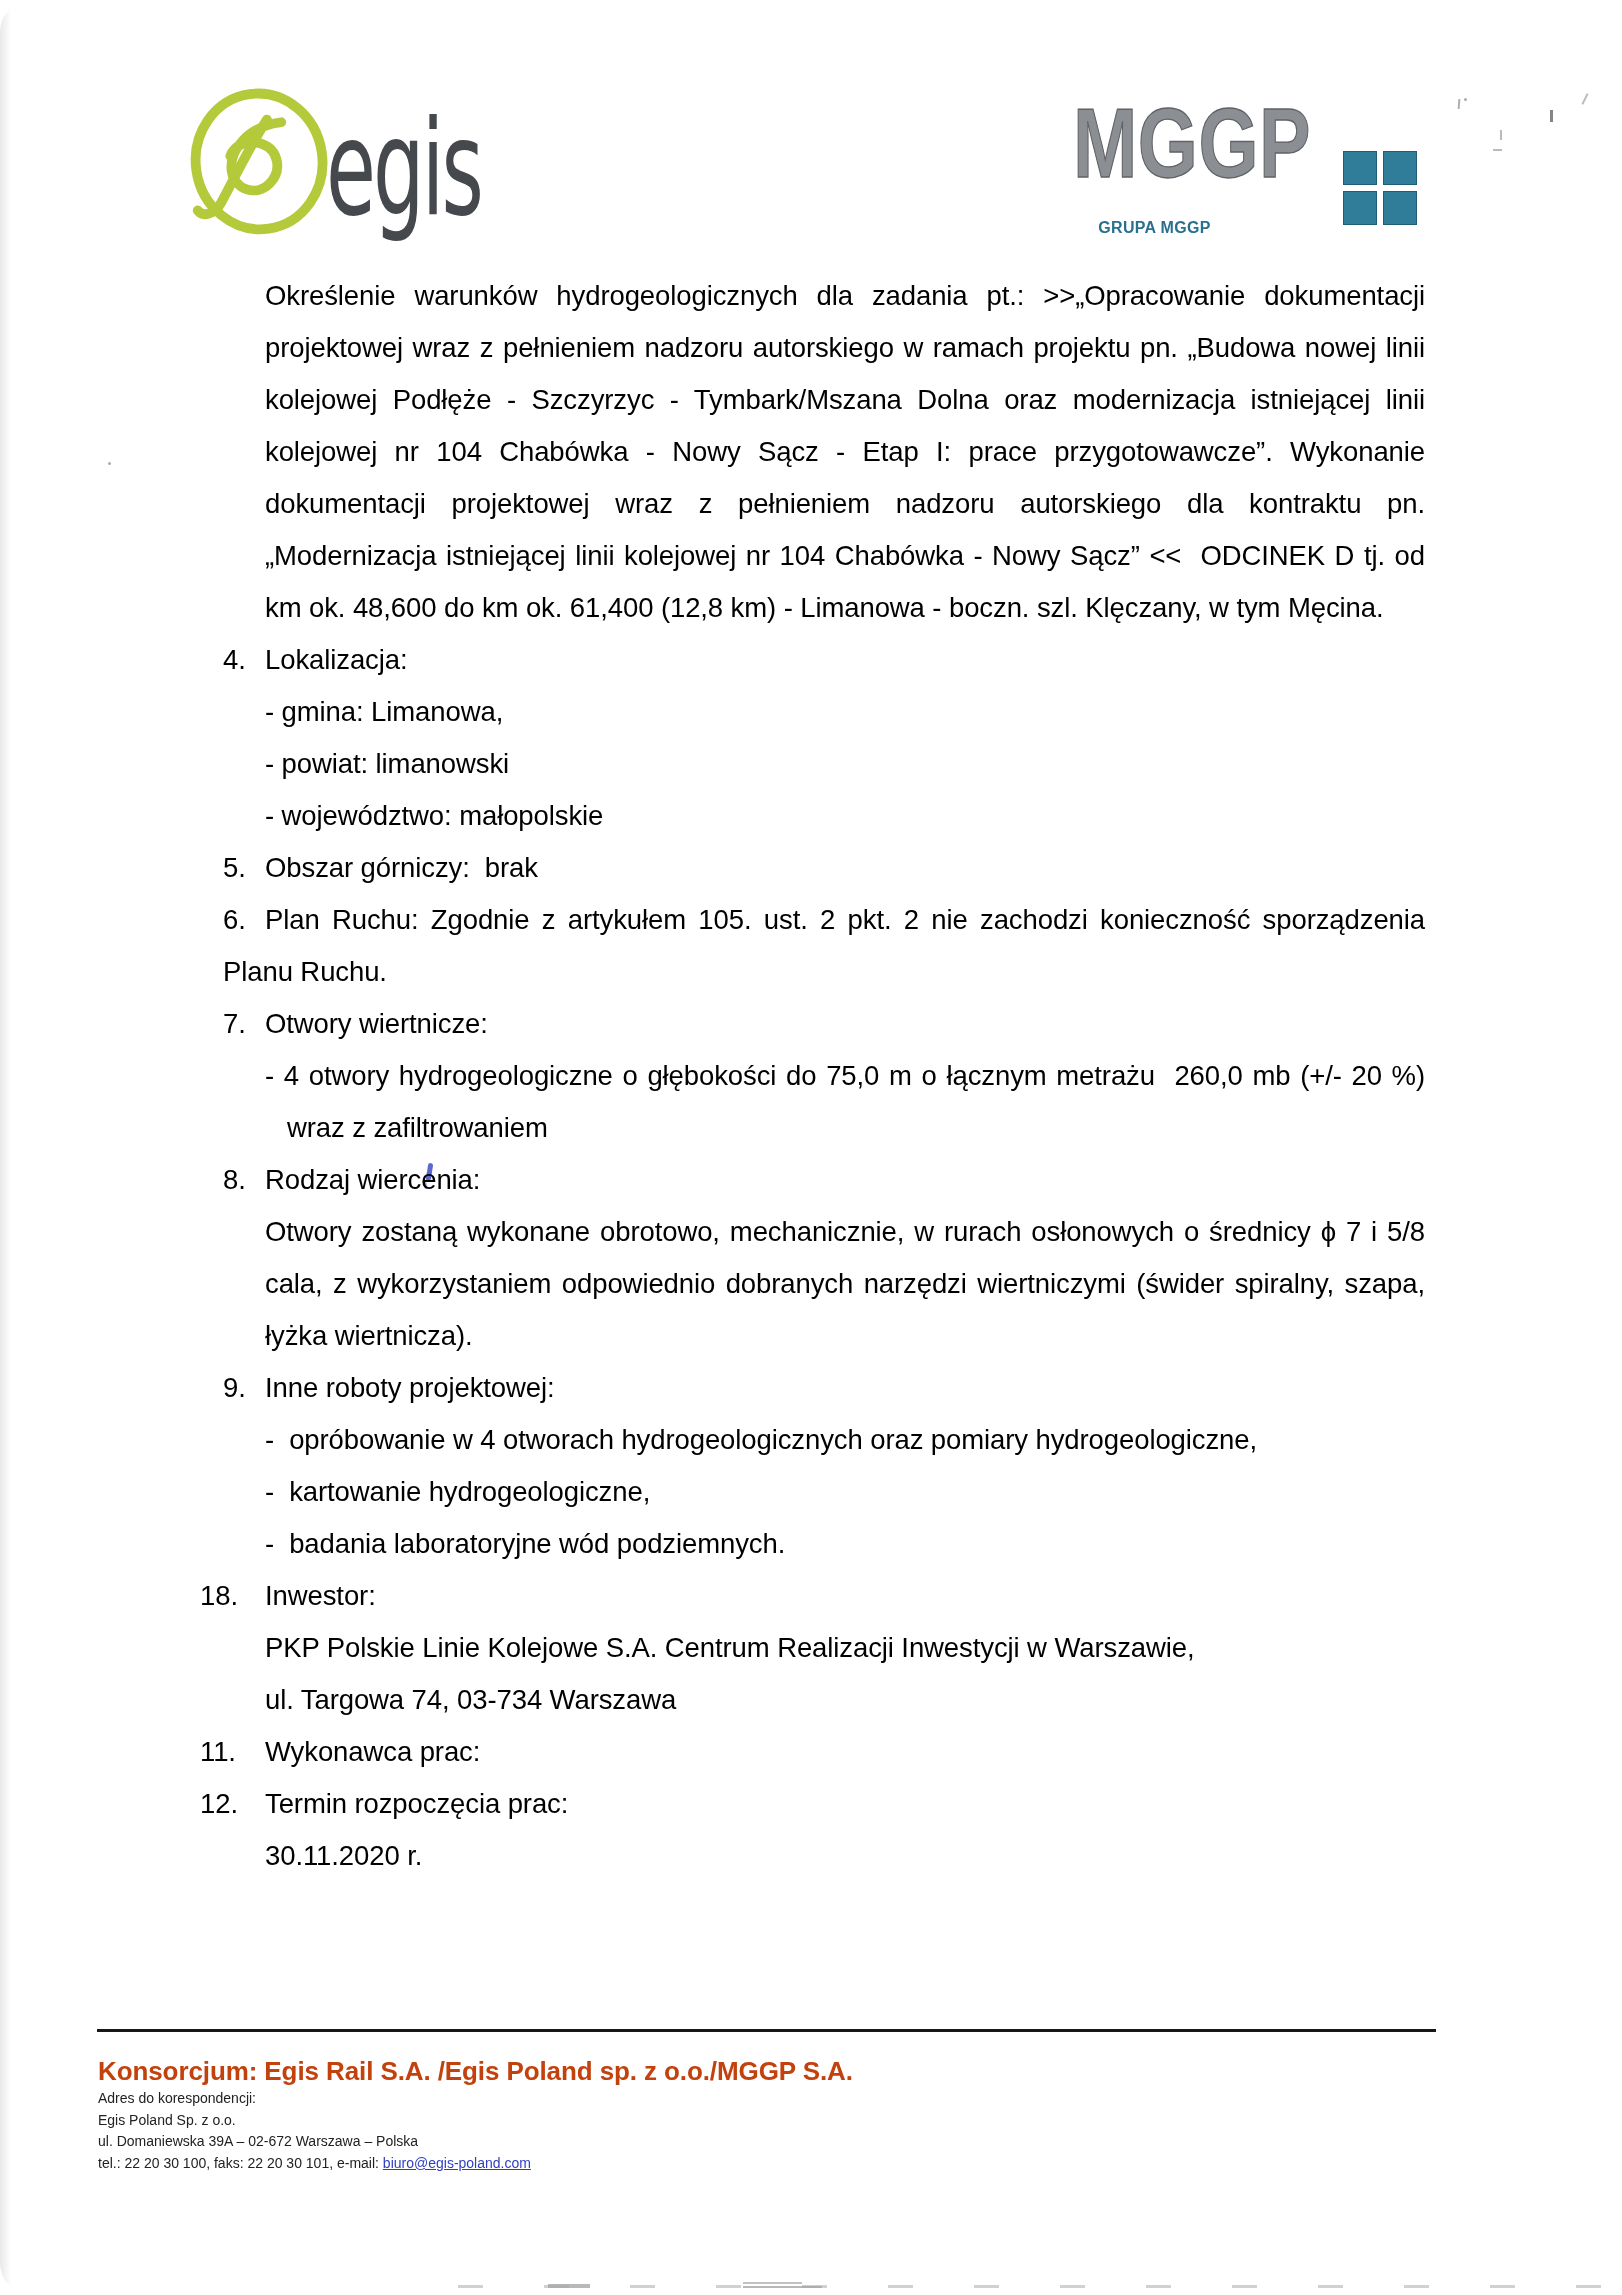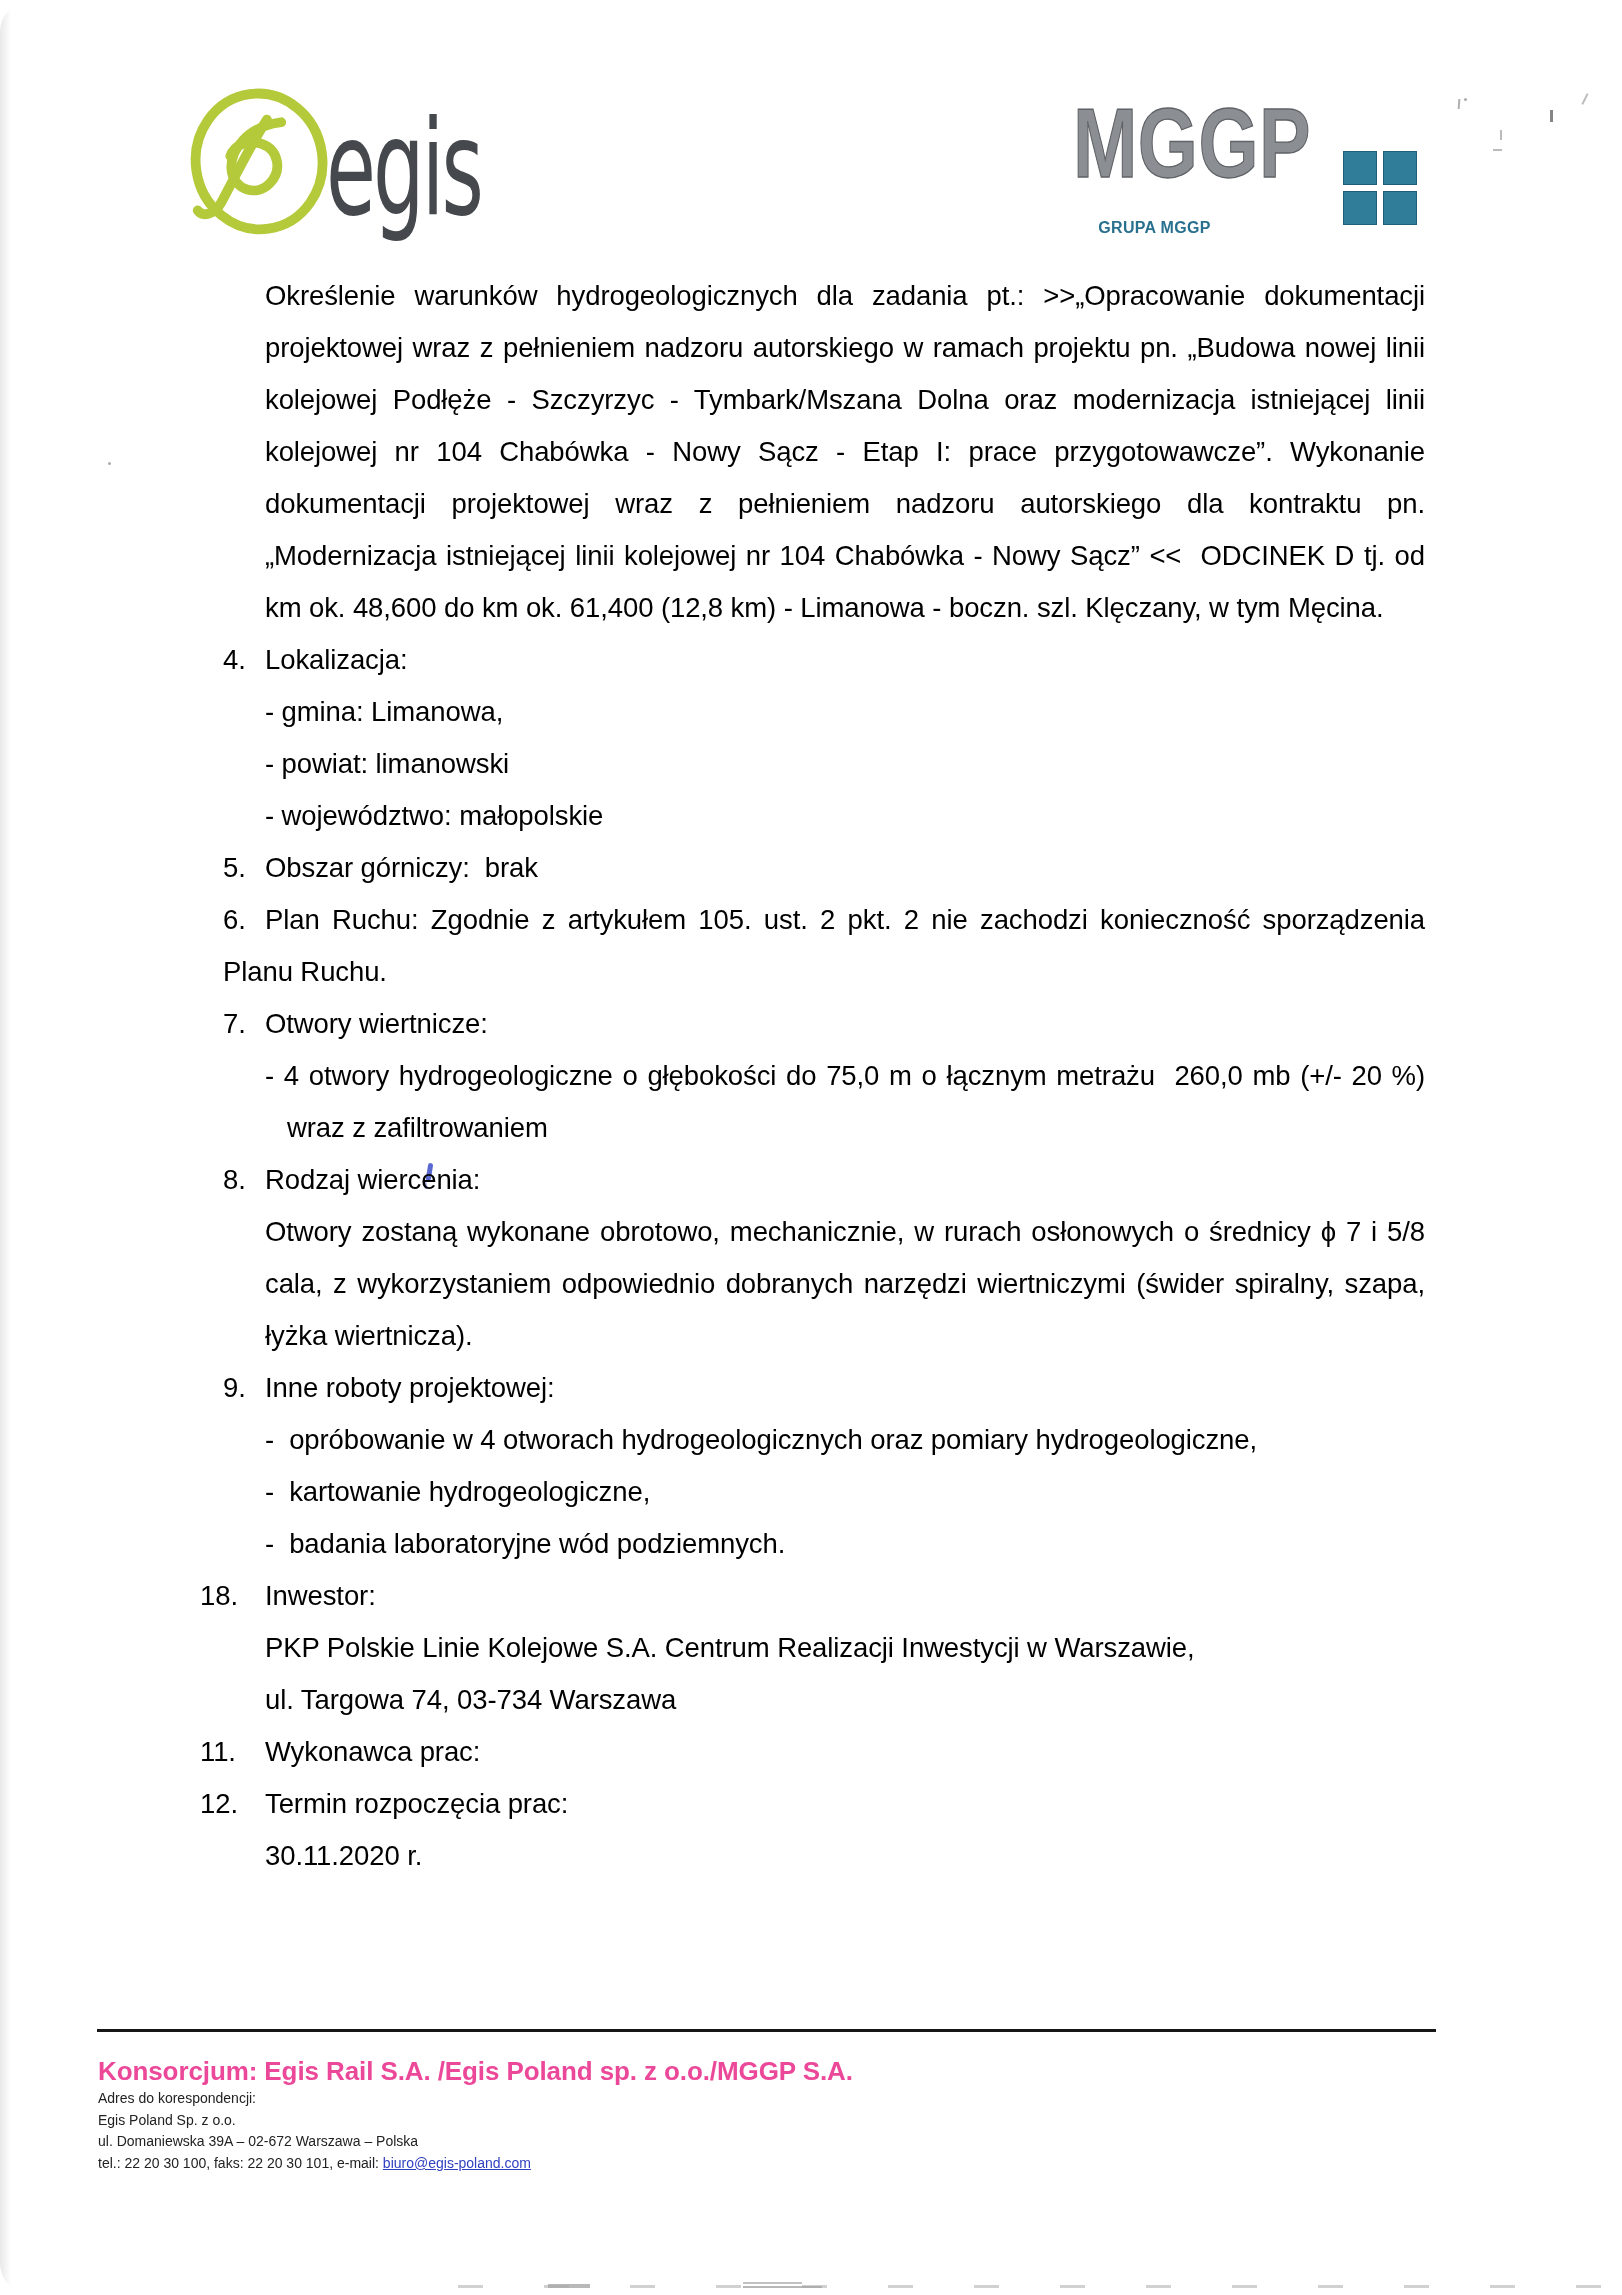--- a/index.html
+++ b/index.html
@@ -61,21 +61,21 @@
   .hang1{margin-left:-42px;}
   .hang2{margin-left:-65px;}
   .num{display:inline-block;}
   .n1{width:42px;}
   .n2{width:65px;}
   .sub7{padding-left:22px;text-indent:-22px;}
 
   
   .footer-rule{position:absolute;left:97px;top:2029px;width:1339px;height:2.6px;background:#171717;}
   .footer{position:absolute;left:98px;top:2055px;width:1374px;}
-  .f-bold{font-size:26px;font-weight:700;color:#ec4899;line-height:33px;letter-spacing:-0.1px;}
+  .f-bold{font-size:26px;font-weight:700;color:#c2410c;line-height:33px;letter-spacing:-0.1px;}
   .f-small{font-size:14px;line-height:21.6px;color:#222;}
   .f-small:first-of-type{margin-top:5.2px;}
   .email{color:#2f3fc0;text-decoration:underline;cursor:pointer;}
 </style>
 </head>
 <body>
 
 <div class="page">
 
   <div class="edge-left"></div>

